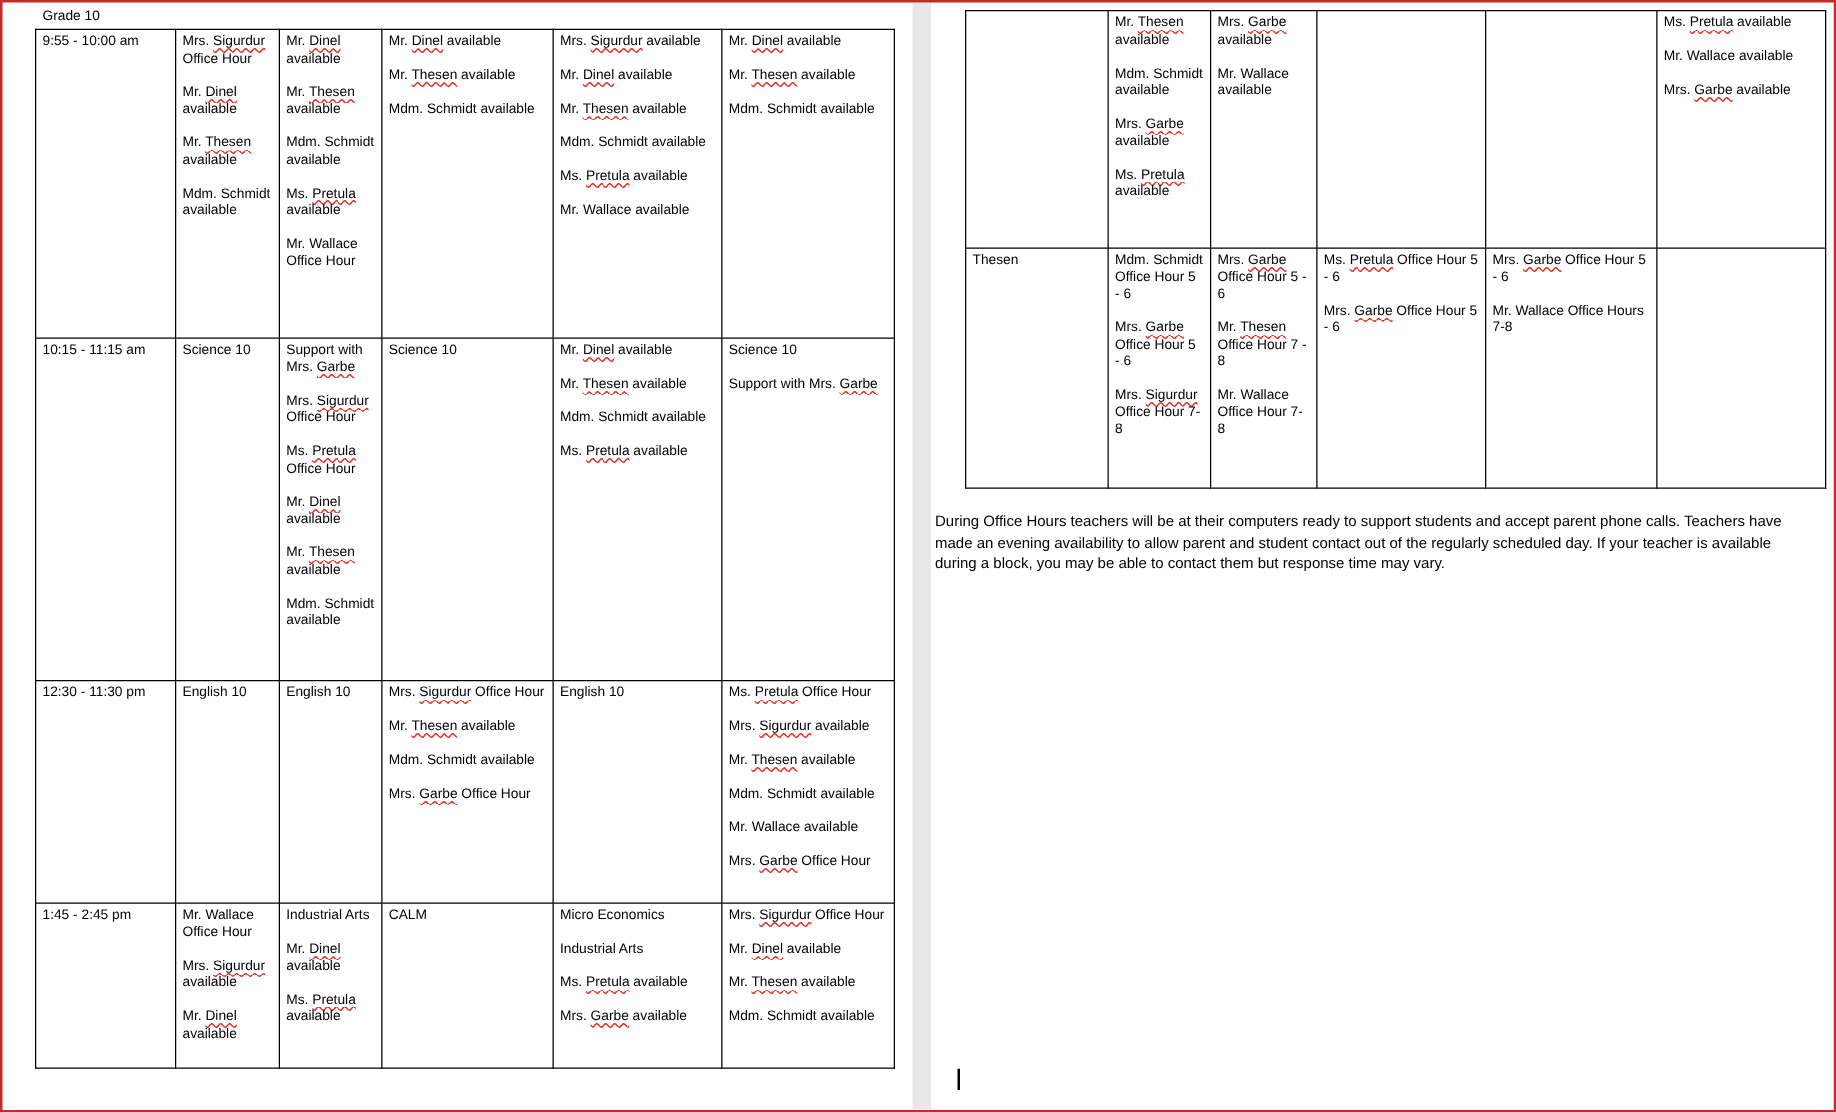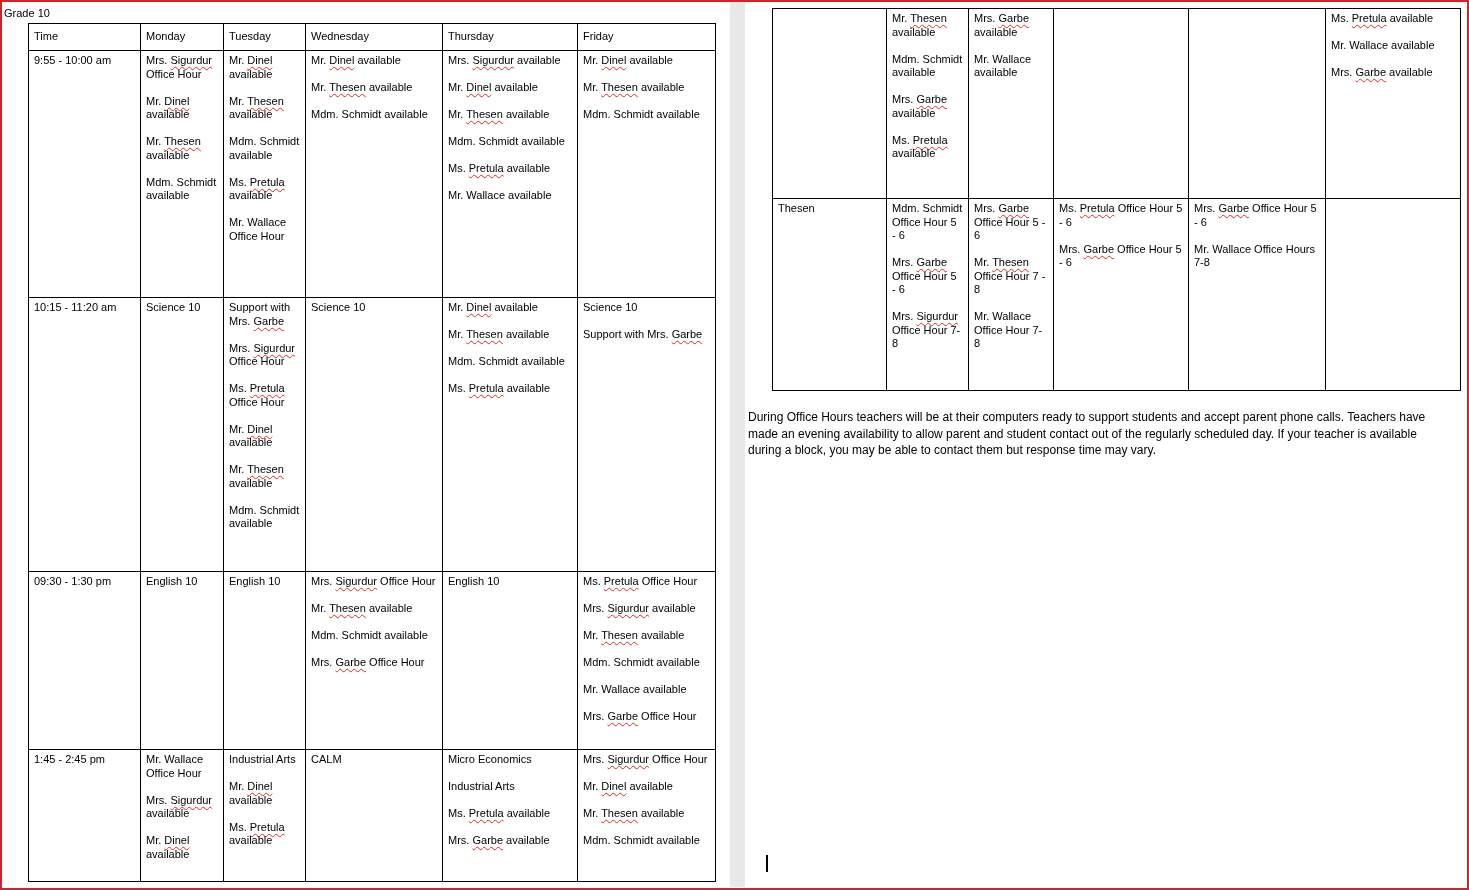--- a/index.html
+++ b/index.html
@@ -16,21 +16,21 @@
     background: #ffffff;
   }
   .page-1 { left: 2px; width: 728px; }
   .page-2 { left: 745px; right: 3px; }
   .page-gap {
     position: absolute; top: 2px; bottom: 3px;
     left: 730px; width: 15px;
     background: #e8e8e8;
   }
   .doc-title {
-    position: absolute; left: 4px; top: 6px;
+    position: absolute; left: 34px; top: 6px;
     font-size: 11px; line-height: 14px;
   }
   table.sched {
     position: absolute;
     border-collapse: collapse;
     table-layout: fixed;
   }
   table.sched th, table.sched td {
     border: 1px solid #000;
     font-size: 11px;
@@ -82,28 +82,20 @@
 <table class="sched" style="left:28px; top:23px; width:687px;">
   <colgroup>
     <col style="width:112px">
       <col style="width:83px">
       <col style="width:82px">
     <col style="width:137px">
       <col style="width:135px">
       <col style="width:138px">
   </colgroup>
   <tbody>
-      <tr style="height:27px">
-    <th>Time</th>
-    <th>Monday</th>
-    <th>Tuesday</th>
-    <th>Wednesday</th>
-    <th>Thursday</th>
-    <th>Friday</th>
-  </tr>
   <tr style="height:247px">
     <td class="cell">9:55 - 10:00 am</td>
     <td class="cell">Mrs. <span class="sq">Sigurdur</span> Office Hour
 
 Mr. <span class="sq">Dinel</span> available
 
 Mr. <span class="sq">Thesen</span> available
 
 Mdm. Schmidt available</td>
     <td class="cell">Mr. <span class="sq">Dinel</span> available
@@ -131,21 +123,21 @@
 Ms. <span class="sq">Pretula</span> available
 
 Mr. Wallace available</td>
     <td class="cell">Mr. <span class="sq">Dinel</span> available
 
 Mr. <span class="sq">Thesen</span> available
 
 Mdm. Schmidt available</td>
   </tr>
   <tr style="height:274px">
-    <td class="cell">10:15 - 11:20 am</td>
+    <td class="cell">10:15 - 11:15 am</td>
     <td class="cell">Science 10</td>
     <td class="cell">Support with Mrs. <span class="sq">Garbe</span>
 
 Mrs. <span class="sq">Sigurdur</span> Office Hour
 
 Ms. <span class="sq">Pretula</span> Office Hour
 
 Mr. <span class="sq">Dinel</span> available
 
 Mr. <span class="sq">Thesen</span> available
@@ -157,21 +149,21 @@
 Mr. <span class="sq">Thesen</span> available
 
 Mdm. Schmidt available
 
 Ms. <span class="sq">Pretula</span> available</td>
     <td class="cell">Science 10
 
 Support with Mrs. <span class="sq">Garbe</span></td>
   </tr>
   <tr style="height:178px">
-    <td class="cell">09:30 - 1:30 pm</td>
+    <td class="cell">12:30 - 11:30 pm</td>
     <td class="cell">English 10</td>
     <td class="cell">English 10</td>
     <td class="cell">Mrs. <span class="sq">Sigurdur</span> Office Hour
 
 Mr. <span class="sq">Thesen</span> available
 
 Mdm. Schmidt available
 
 Mrs. <span class="sq">Garbe</span> Office Hour</td>
     <td class="cell">English 10</td>

